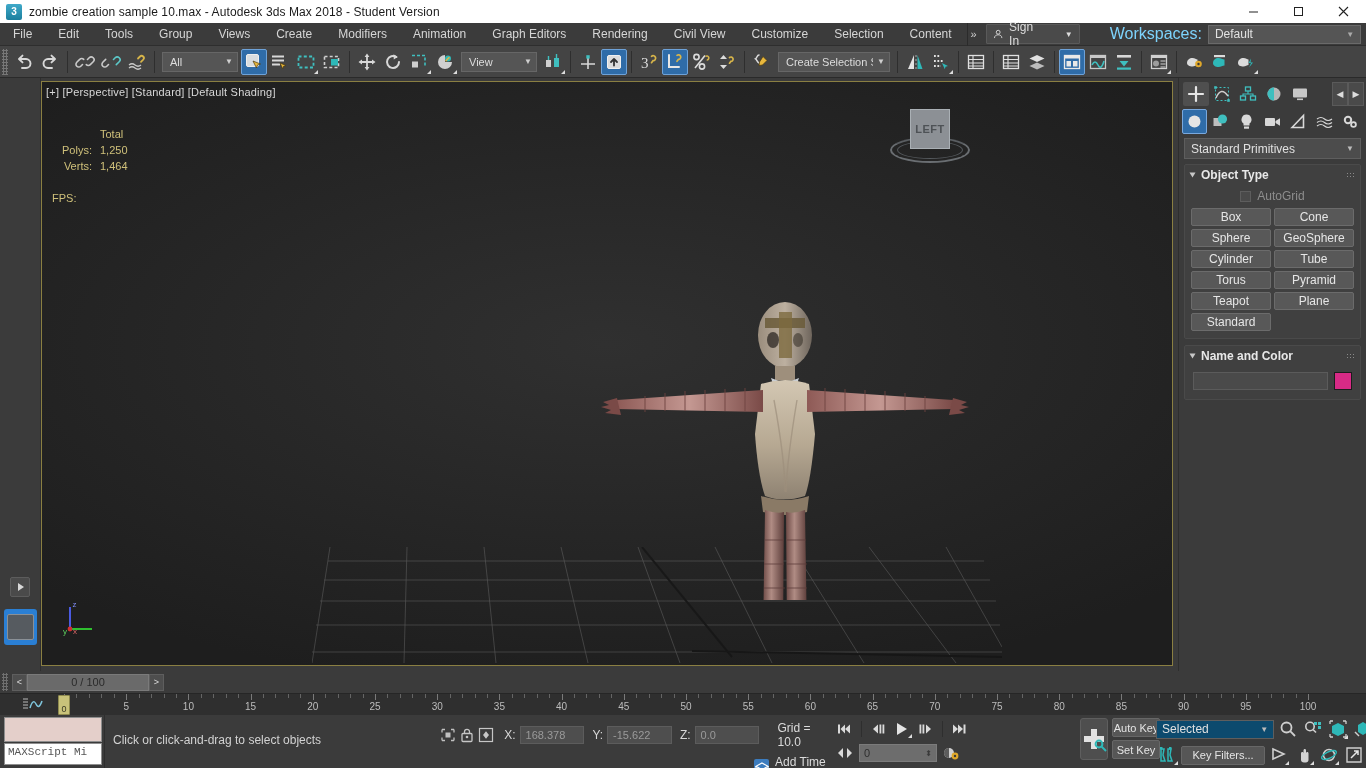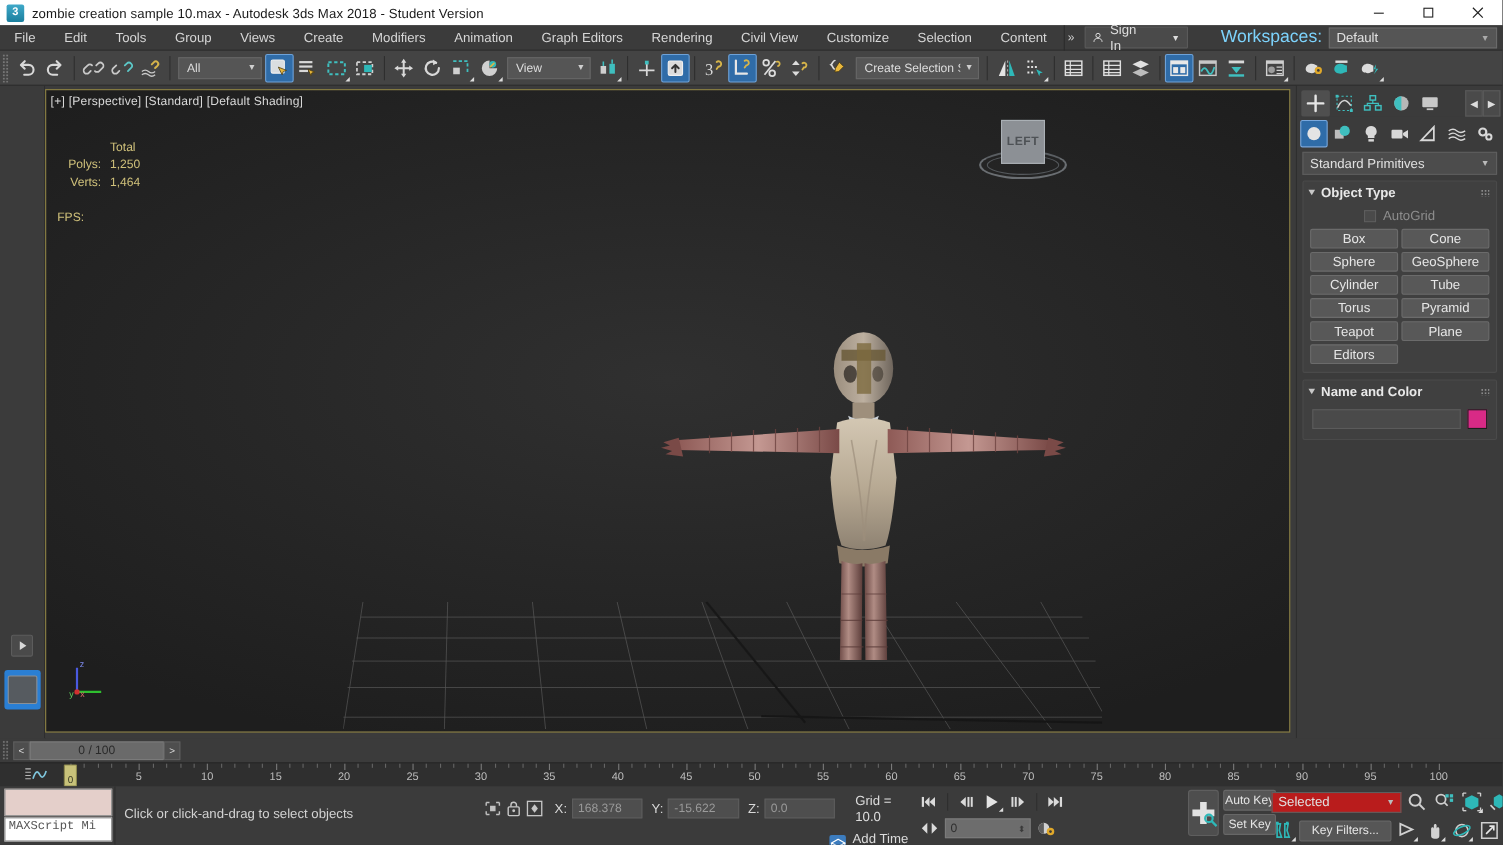--- a/index.html
+++ b/index.html
@@ -272,21 +272,21 @@
     display:flex;align-items:center;justify-content:center;
   }
   .keycol { display:flex; flex-direction:column; gap:3px; }
   .keybtn {
     width: 48px;height:19px;background:#565656;border:1px solid #676767;border-radius:2px;
     font-size:11px;color:#e4e4e4;display:flex;align-items:center;justify-content:center;
   }
   .sb-right { width: 236px; flex:0 0 236px; padding: 3px 2px 0 0; }
   .r1 { display:flex; align-items:center; gap:2px;}
   .sel-combo {
-    width: 118px;height:19px;background:#b91c1c;border:1px solid #5e5e5e;
+    width: 118px;height:19px;background:#0c4a6e;border:1px solid #5e5e5e;
     font-size:12px;color:#e0e0e0;display:flex;align-items:center;justify-content:space-between;padding:0 5px;
   }
   .nav-btn { width:23px;height:22px;display:flex;align-items:center;justify-content:center;color:#cfcfcf;position:relative;}
   .r2 { display:flex; align-items:center; gap:2px; margin-top: 4px;}
   .keyfilters {
     width: 84px;height:19px;background:#565656;border:1px solid #676767;border-radius:2px;
     font-size:11px;color:#e4e4e4;display:flex;align-items:center;justify-content:center;
   }
   svg { display:block; }
 </style>
@@ -840,21 +840,21 @@
             <div class="prim-btn">Box</div>
             <div class="prim-btn">Cone</div>
             <div class="prim-btn">Sphere</div>
             <div class="prim-btn">GeoSphere</div>
             <div class="prim-btn">Cylinder</div>
             <div class="prim-btn">Tube</div>
             <div class="prim-btn">Torus</div>
             <div class="prim-btn">Pyramid</div>
             <div class="prim-btn">Teapot</div>
             <div class="prim-btn">Plane</div>
-            <div class="prim-btn">Editors</div>
+            <div class="prim-btn">Standard</div>
           </div>
         </div>
       </div>
 
       <div class="rollout">
         <div class="rollout-hd">
           <span class="tri"></span>
           <span>Name and Color</span>
           <span class="dots"></span>
         </div>

